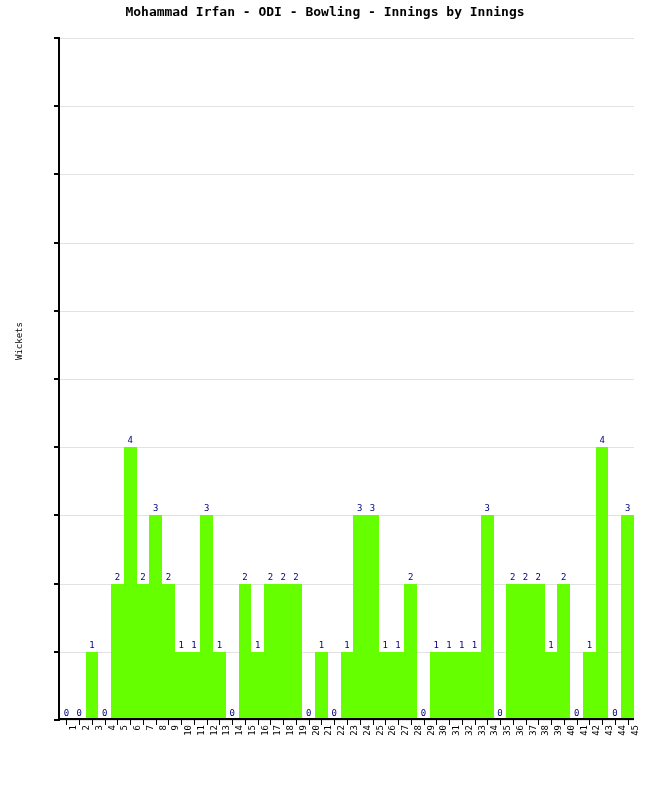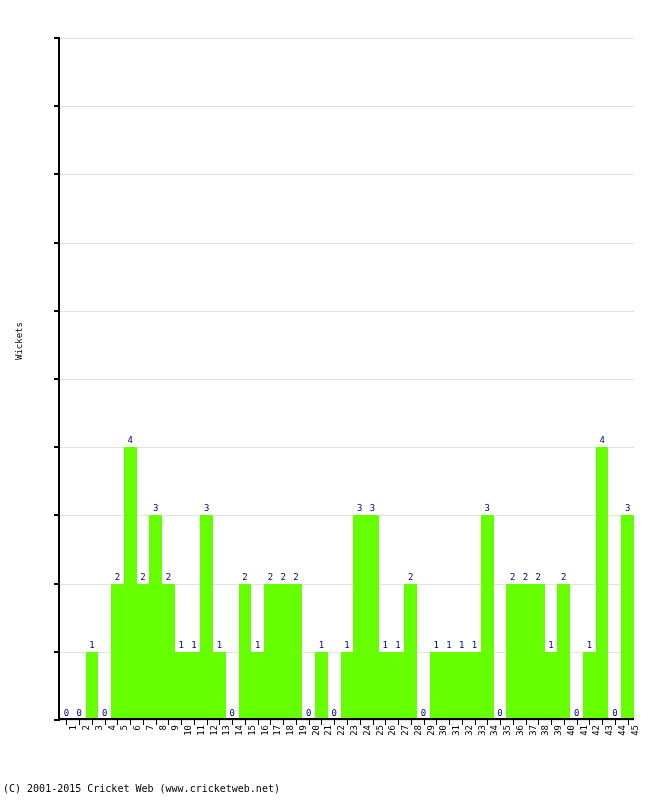--- a/index.html
+++ b/index.html
@@ -94,20 +94,21 @@
     position:absolute;left:3px;top:783px;
     font-size:10px;color:#000;
     white-space:nowrap;
   }
 </style>
 </head>
 <body>
 
 <div id="chart-root">
 
+  <div class="chart-title">Mohammad Irfan - ODI - Bowling - Innings by Innings</div>
 
   <div class="y-axis-title">Wickets</div>
 
   <div class="plot-area">
     <div id="gridlines">
         <div class="gridline" style="top: 682px;"></div>
         <div class="gridline" style="top: 613.8px;"></div>
         <div class="gridline" style="top: 545.6px;"></div>
         <div class="gridline" style="top: 477.4px;"></div>
         <div class="gridline" style="top: 409.2px;"></div>
@@ -396,14 +397,13 @@
       <div class="xtick-label" style="left: 553.089px;">39</div>
       <div class="xtick-label" style="left: 565.844px;">40</div>
       <div class="xtick-label" style="left: 578.6px;">41</div>
       <div class="xtick-label" style="left: 591.356px;">42</div>
       <div class="xtick-label" style="left: 604.111px;">43</div>
       <div class="xtick-label" style="left: 616.867px;">44</div>
       <div class="xtick-label" style="left: 629.622px;">45</div>
     </div>
 
 
-  <div class="footer-note">(C) 2001-2015 Cricket Web (www.cricketweb.net)</div>
 </div>
 
 </body></html>

